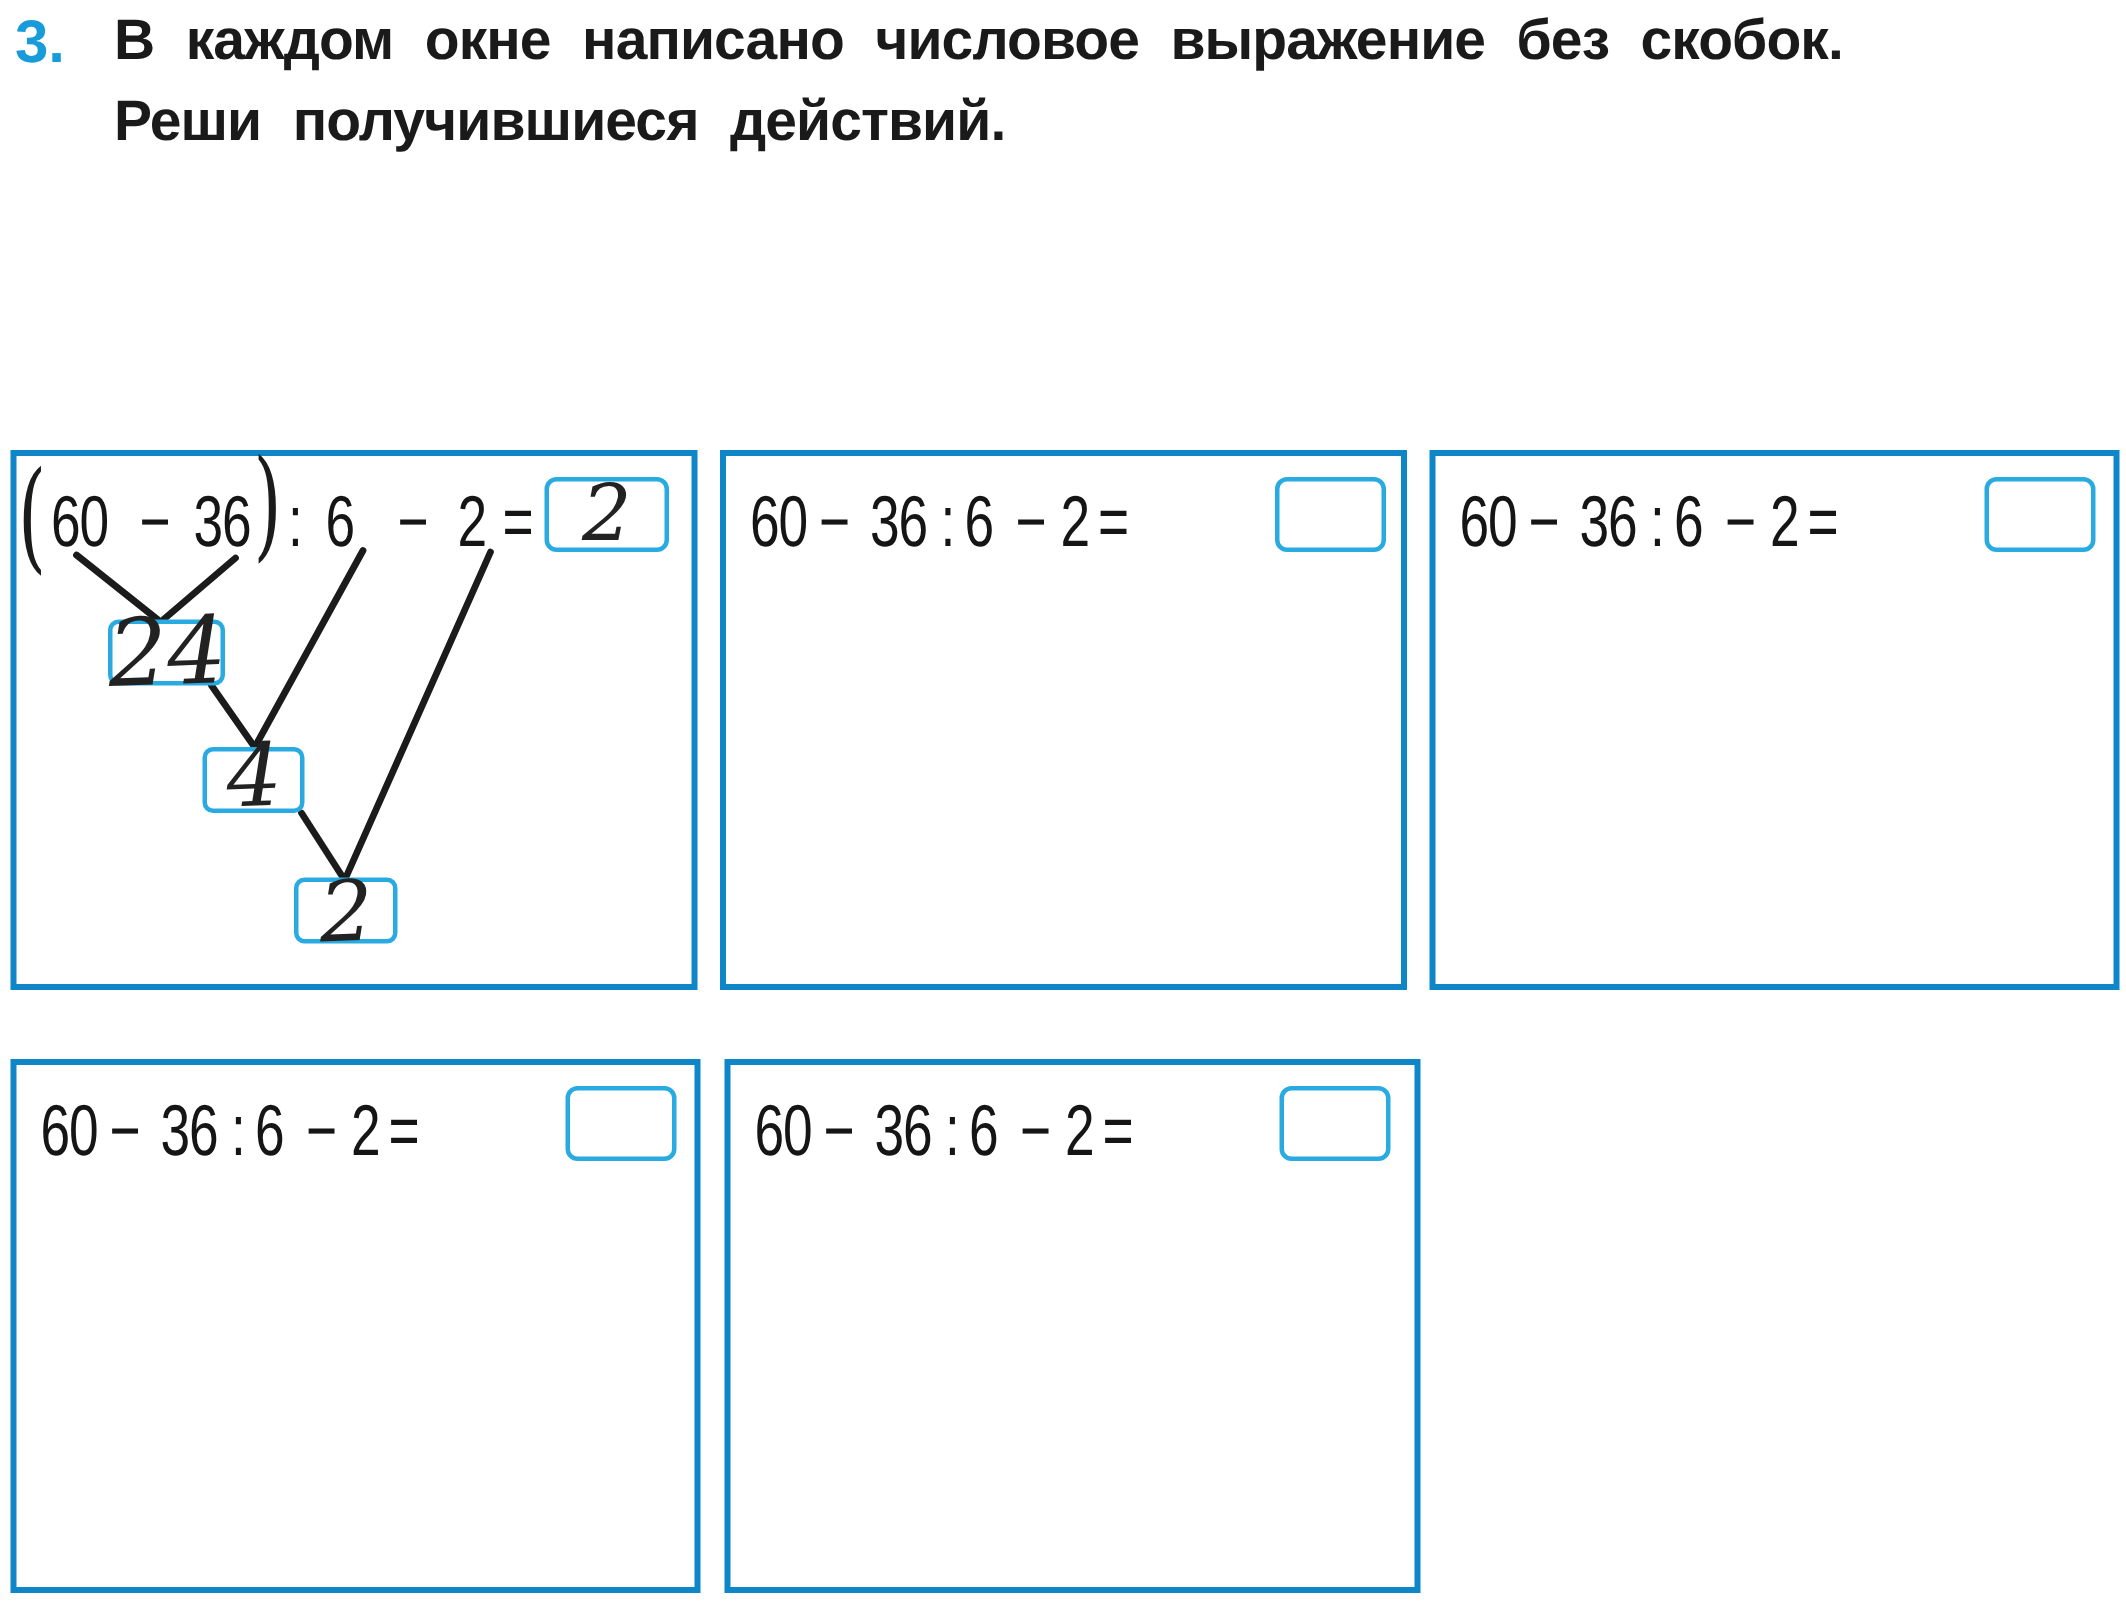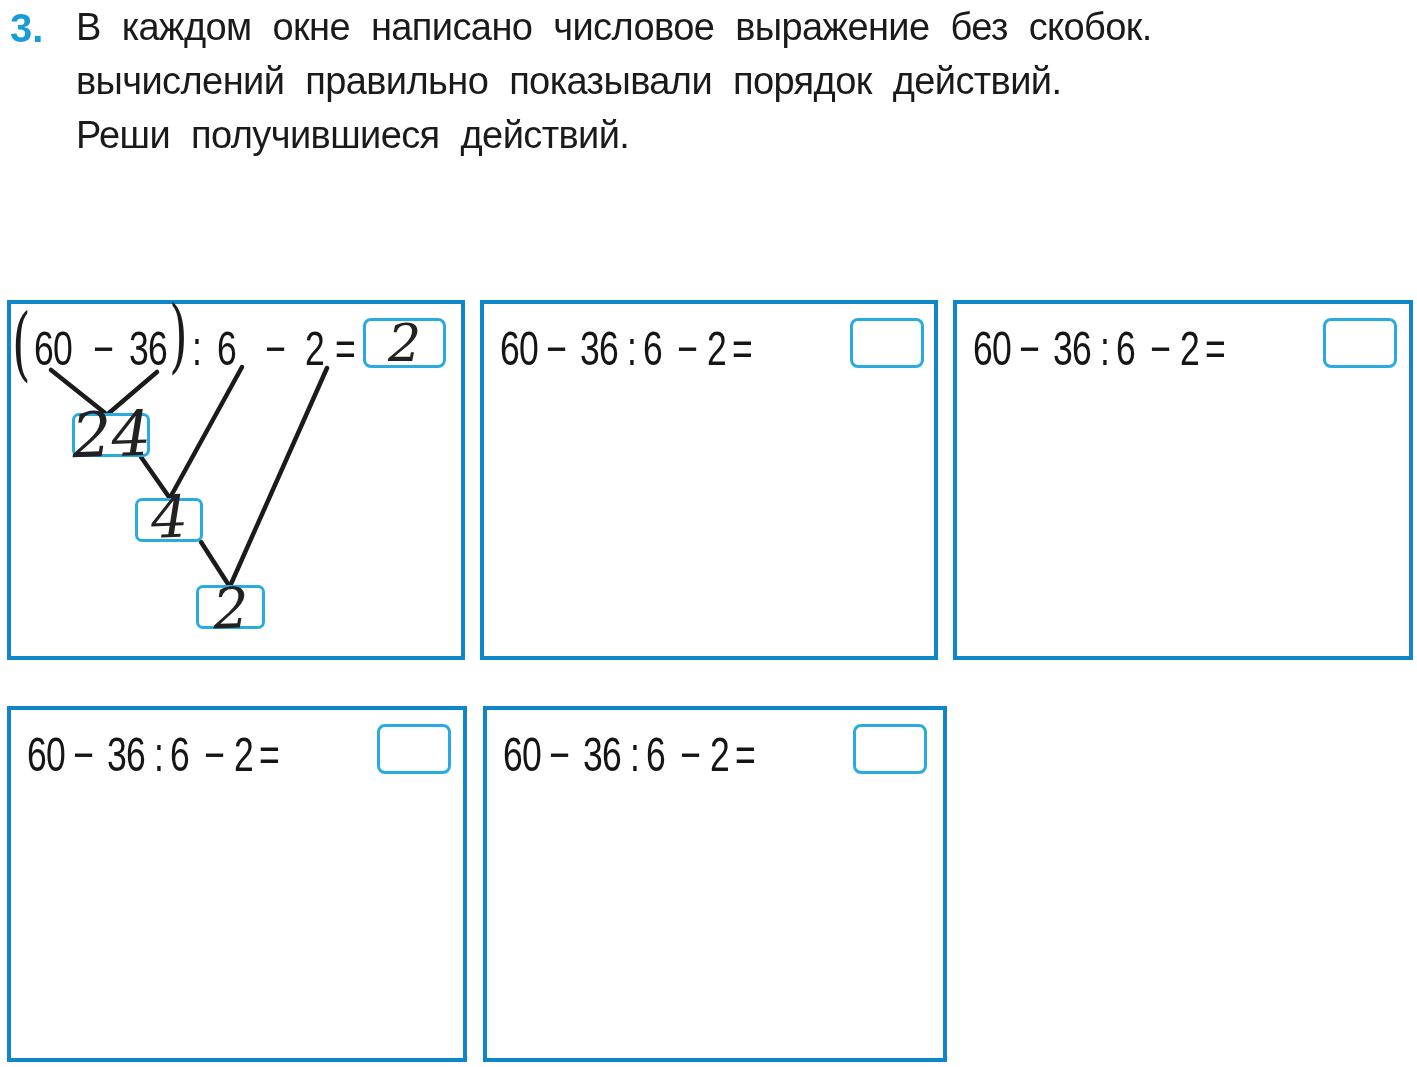--- a/index.html
+++ b/index.html
@@ -8,21 +8,21 @@
     font-family:"Liberation Sans",sans-serif;color:#1a1a1a;
   }
   
   .task-number{
     position:absolute;left:10px;top:6px;
     font-size:40px;font-weight:bold;color:#189cd9;line-height:44px;
   }
   .instr{position:absolute;left:76px;top:0;width:1335px;}
   .instr-line{
     font-size:38px;line-height:54px;white-space:nowrap;
-    word-spacing:11px;letter-spacing:-0.6px;font-weight:400;
+    word-spacing:11px;letter-spacing:-0.6px;font-weight:700;
   }
   
   .window{
     position:absolute;background:#ffffff;
     border:4px solid #0e86c8;box-sizing:border-box;
   }
   .w1{left:7px;  top:300px;width:458px;height:360px;}
   .w2{left:480px;top:300px;width:458px;height:360px;}
   .w3{left:953px;top:300px;width:460px;height:360px;}
   .w4{left:7px;  top:706px;width:460px;height:356px;}
@@ -67,21 +67,20 @@
   .nv2{font-size:58px;margin-top:-6px;}
   .nv3{font-size:56px;margin-top:4px;}
   .ansval{font-size:52px;}
 </style>
 </head>
 <body>
 
 <div class="task-number">3.</div>
 <div class="instr">
   <div class="instr-line">В каждом окне написано числовое выражение без скобок.</div>
-  <div class="instr-line">вычислений правильно показывали порядок действий.</div>
   <div class="instr-line">Реши получившиеся действий.</div>
 </div>
 
 <div class="window w1">
   <svg class="tree-lines" viewBox="0 0 450 352">
     <g stroke="#1b1b1b" stroke-width="4.5" stroke-linecap="round">
       <line x1="40" y1="66" x2="94" y2="109"></line>
       <line x1="146" y1="68" x2="98" y2="109"></line>
       <line x1="130" y1="153" x2="158" y2="193"></line>
       <line x1="231" y1="63" x2="160" y2="192"></line>

